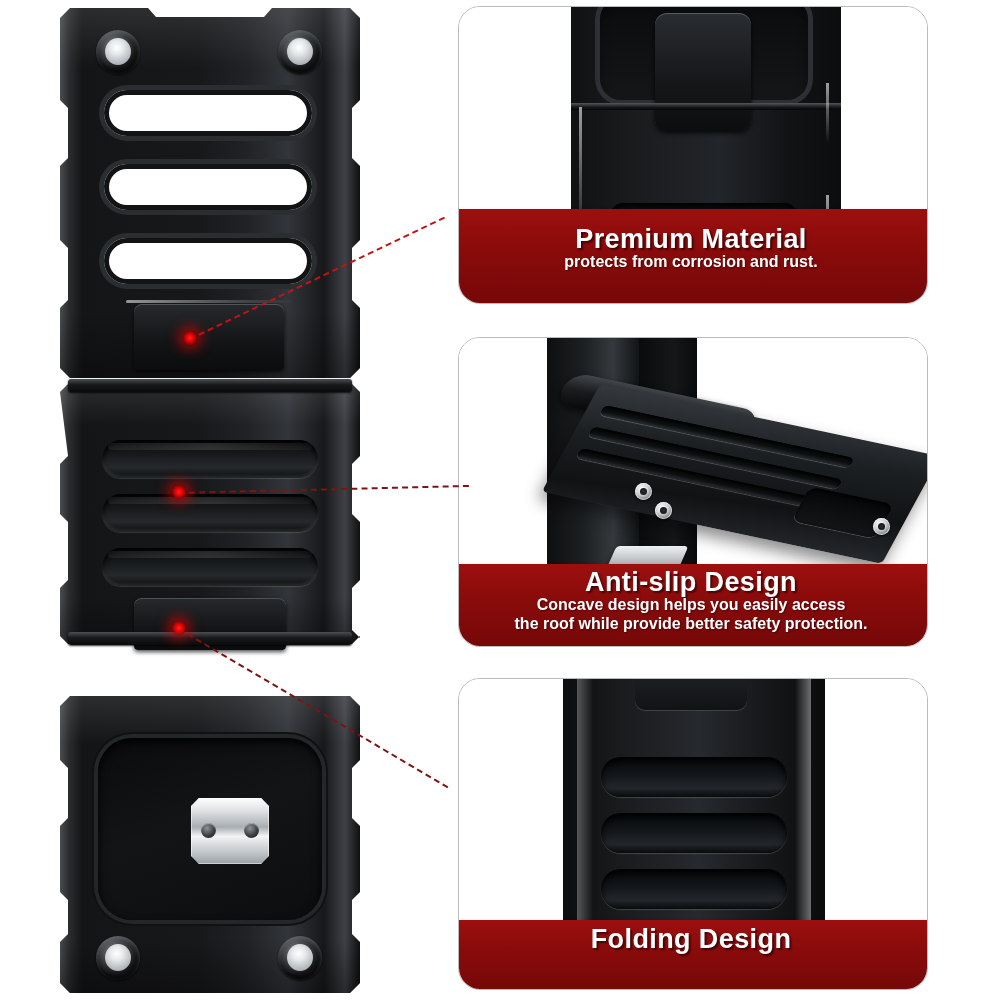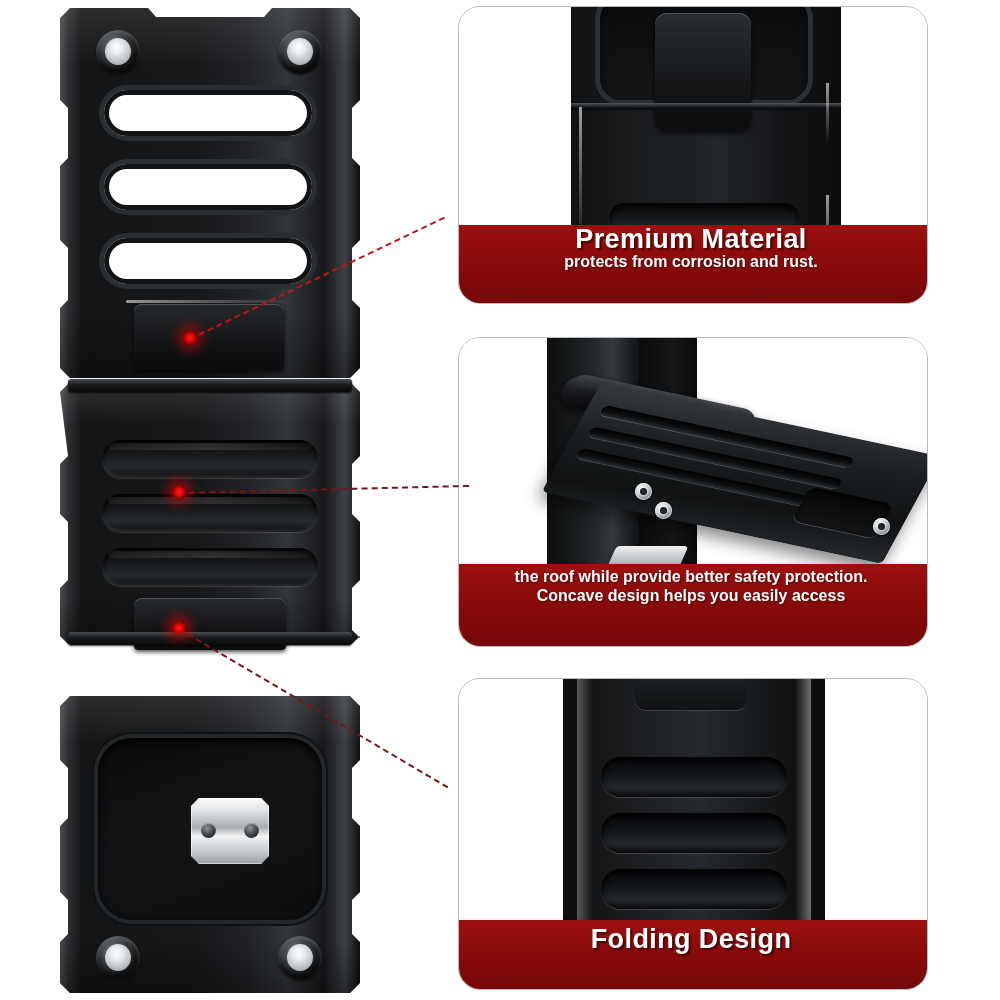--- a/index.html
+++ b/index.html
@@ -302,21 +302,21 @@
       <div class="m1">
         <div class="bigPocket"></div>
         <div class="tabBlk"></div>
         <div class="hingeLine"></div>
         <div class="grv" style="top:196px;"></div>
         <div class="mEdge" style="left:8px;top:100px;height:140px;"></div>
         <div class="mEdge" style="right:12px;top:76px;height:60px;"></div>
         <div class="mEdge" style="right:12px;top:188px;height:80px;"></div>
       </div>
     </div>
-    <div class="banner" style="bottom:0;height:78px;padding-top:0;">
+    <div class="banner" style="bottom:0;height:78px;padding-top:16px;">
       <div class="bTitle" style="font-size:27px;">Premium Material</div>
       <div class="bSub" style="font-size:16px;">protects from corrosion and rust.</div>
     </div>
   </div>
 
   <div class="panel" style="top:337px;height:308px;">
     <div class="photo">
       <div class="m2">
         <div class="post"></div>
         <div class="post2"></div>
@@ -328,22 +328,23 @@
           <div class="slotEnd"></div>
         </div>
         <div class="bolt" style="left:176px;top:145px;"></div>
         <div class="bolt" style="left:196px;top:164px;"></div>
         <div class="bolt" style="left:414px;top:180px;"></div>
         <div class="bolt" style="left:330px;top:228px;"></div>
         <div class="latch"></div>
       </div>
     </div>
     <div class="banner" style="bottom:0;height:78px;padding-top:4px;">
+      <div class="bTitle" style="font-size:27px;">Anti-slip Design</div>
+      <div class="bSub" style="font-size:16px;">Concave design helps you easily access</div>
       <div class="bSub" style="font-size:16px;">the roof while provide better safety protection.</div>
-      <div class="bSub" style="font-size:16px;">Concave design helps you easily access</div>
     </div>
   </div>
 
   <div class="panel" style="top:678px;height:310px;">
     <div class="photo">
       <div class="m3">
         <div class="topTab"></div>
         <div class="grv" style="top:78px;"></div>
         <div class="grv" style="top:134px;"></div>
         <div class="grv" style="top:190px;"></div>

